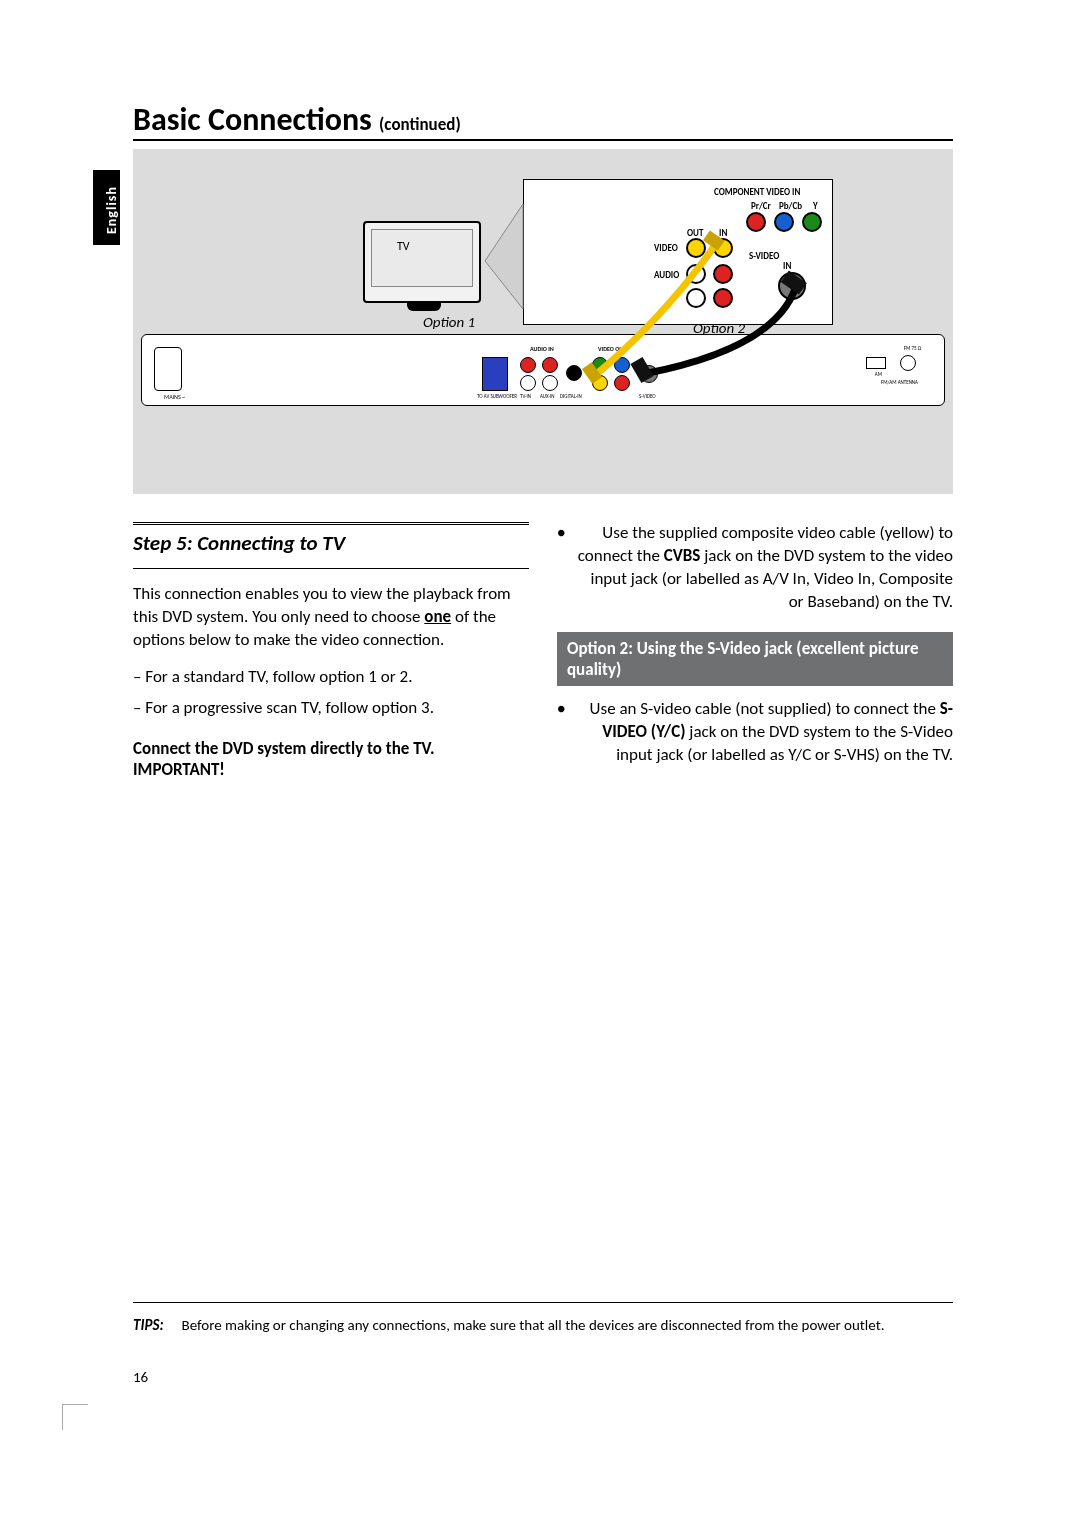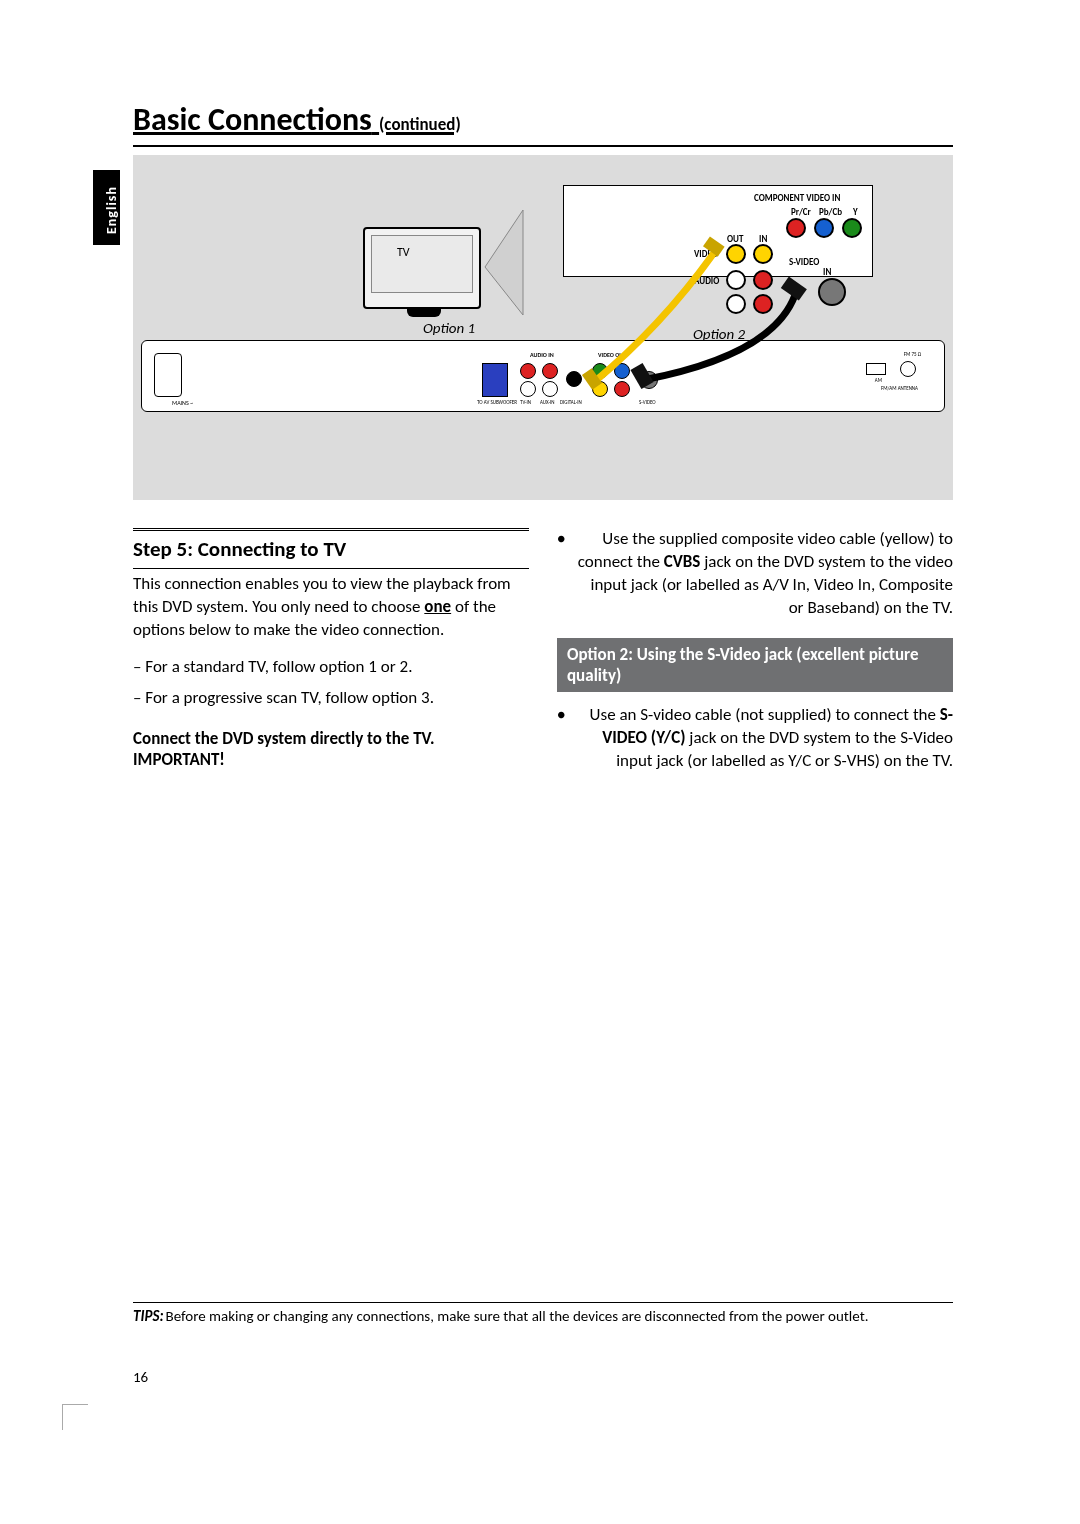--- a/index.html
+++ b/index.html
@@ -30,76 +30,74 @@
   .content {
     position: absolute;
     left: 133px; top: 100px;
     width: 820px;
   }
   h1.page-title {
     font-size: 32px;
     font-weight: bold;
     margin: 0 0 6px 0;
     border-bottom: 2px solid #000;
-    padding-bottom: 6px;
-    text-decoration: underline;
   }
   h1.page-title .cont { font-size: 17px; font-weight: bold; }
   .diagram {
     margin-top: 8px;
     width: 820px; height: 345px;
     background: #dcdcdc;
     position: relative;
     font-size:11px;
   }
   .tv {
     position:absolute; left:230px; top:72px; width:118px; height:82px;
     border: 2px solid #000; background:#f2f2f2; border-radius:4px;
   }
   .tv .screen { position:absolute; inset:6px 6px 14px 6px; background:#eaeaea; border:1px solid #888;}
   .tv .stand { position:absolute; bottom:-10px; left:42px; width:34px; height:10px; background:#000; border-radius:0 0 6px 6px;}
   .tv-label { position:absolute; left:264px; top:90px; font-size:12px; }
   .tvback {
     position:absolute; left:390px; top:30px;
-    width:310px; height:92px; background:#fff; border:1px solid #000;margin-left:40px;
+    width:310px; height:146px; background:#fff; border:1px solid #000;
   }
   .tvback .lbl { position:absolute; font-size:9px; font-weight:bold; }
   .jack { position:absolute; width:20px; height:20px; border-radius:50%; border:2px solid #000; }
   .red { background:#d22; } .green{background:#1a8a1a;} .blue{background:#1560d0;}
   .yellow{background:#ffd400;} .white{background:#fff;} .black{background:#000;}
   .svideo { position:absolute; width:28px; height:28px; border-radius:50%; border:2px solid #000; background:#777; }
   .option-label { position:absolute; font-size:15px; }
   .device {
     position:absolute; left:8px; top:185px; width:804px; height:72px;
     background:#fff; border:1px solid #000; border-radius:6px;
   }
   .dvd-jack { position:absolute; width:16px; height:16px; border-radius:50%; border:1.5px solid #000;}
   .columns {
     display:flex; gap:28px; margin-top:28px;
   }
   .col { width: 396px; }
-  .rule-double { border-top:3px double #000; border-bottom:1px solid #000; padding:5px 0 6px 0; margin-bottom:4px;}
+  .rule-double { border-top:3px double #000; border-bottom:1px solid #000; padding:5px 0 12px 0; margin-bottom:14px;font-style:italic;}
   h2.step { font-size:21px; font-weight:bold; margin:0;}
   p { margin:0 0 14px 0; line-height:1.35; font-size:17px;}
   .dash-item { margin:0 0 8px 0; }
   .dash-item::before { content:"–  "; }
   .important-block { margin-top:18px; font-weight:bold; }
   .option-header {
     background:#6f7072; color:#fff; padding:6px 10px;
     font-size:17px; font-weight:bold; line-height:1.25; margin-bottom:12px;
   }
   .bullet { display:flex; gap:10px; margin-bottom:14px;}
   .bullet::before { content:"●"; font-size:14px; line-height:22px; }
   .bullet p { margin:0;text-align:right; }
   strong { font-weight:bold; }
   u { text-decoration: underline; }
   .tips {
     position:absolute; left:133px; top:1302px; width:820px;
-    border-top:1px solid #000; padding-top:4px;
-    font-size:15px; display:flex; gap:2px;
+    border-top:1px solid #000; padding-top:13px;
+    font-size:15px; display:flex; gap:18px;
   }
   .tips .tlabel { font-style:italic; font-weight:bold; }
   .pagenum {
     position:absolute; left:133px; top:1368px; font-size:15px;
   }
   .crop-tl { position:absolute; left:62px; top:1404px; width:26px; height:26px; border-left:1px solid #aaa; border-top:1px solid #aaa;}
 </style>
 </head>
 <body>
 
@@ -146,21 +144,21 @@
         <div class="jack white" style="left:162px; top:108px;"></div>
         <div class="jack red" style="left:189px; top:108px;"></div>
 
         <span class="lbl" style="left:225px; top:70px;">S-VIDEO</span>
         <span class="lbl" style="left:259px; top:80px;">IN</span>
         <div class="svideo" style="left:254px; top:92px;"></div>
       </div>
 
       <div class="device">
         <div style="position:absolute; left:12px; top:12px; width:28px; height:44px; border:1px solid #000; border-radius:4px;"></div>
-        <span style="position:absolute; left:30px; top:58px; font-size:6px;">MAINS ~</span>
+        <span style="position:absolute; left:22px; top:58px; font-size:6px;">MAINS ~</span>
 
         <span style="position:absolute; left:388px; top:10px; font-size:6px; font-weight:bold;">AUDIO IN</span>
         <span style="position:absolute; left:456px; top:10px; font-size:6px; font-weight:bold;">VIDEO OUT</span>
         <div class="dvd-jack red" style="left:378px; top:22px;"></div>
         <div class="dvd-jack white" style="left:378px; top:40px;"></div>
         <div class="dvd-jack red" style="left:400px; top:22px;"></div>
         <div class="dvd-jack white" style="left:400px; top:40px;"></div>
         <div class="dvd-jack black" style="left:424px; top:30px;"></div>
         <div class="dvd-jack green" style="left:450px; top:22px;"></div>
         <div class="dvd-jack yellow" style="left:450px; top:40px; background:#ffd400;"></div>

